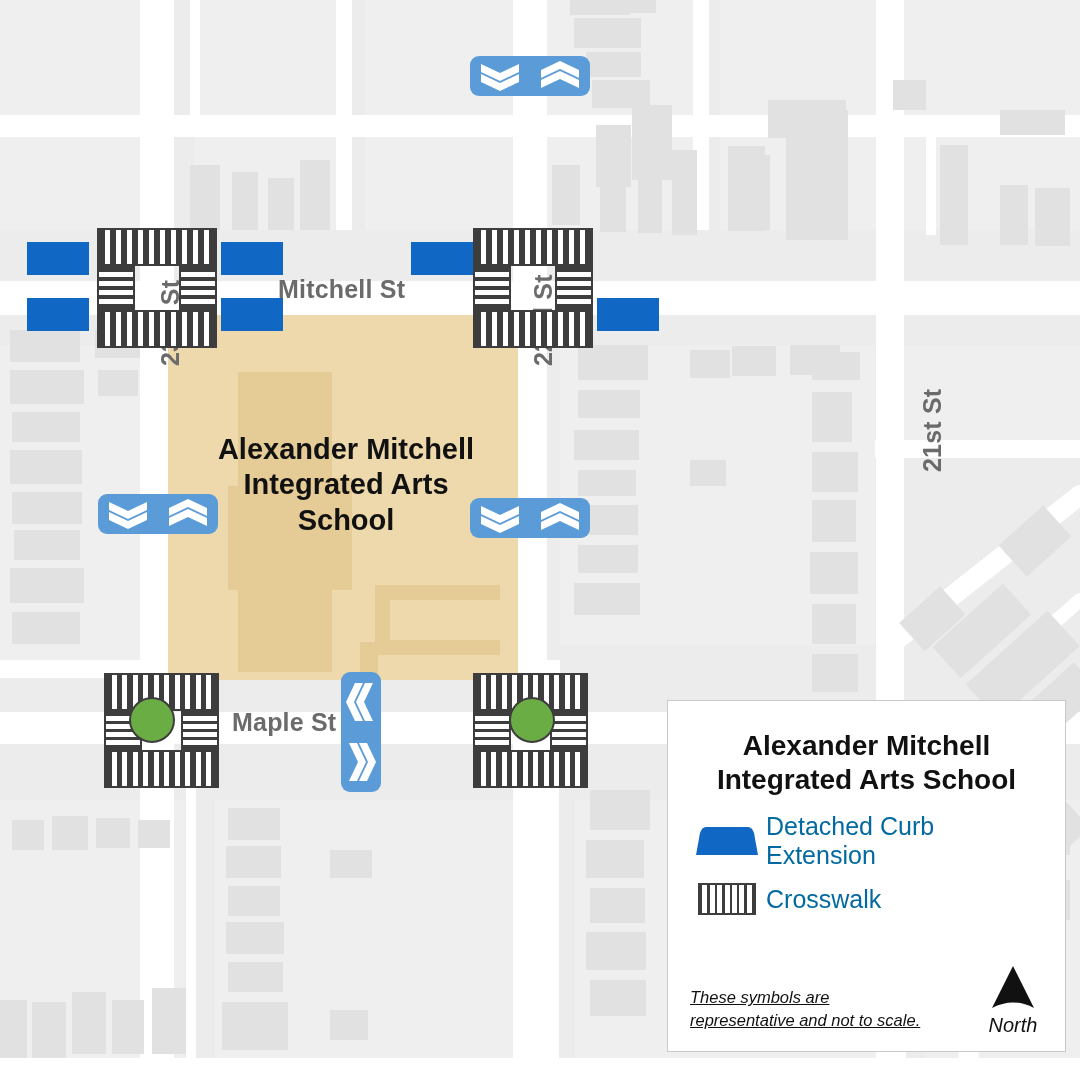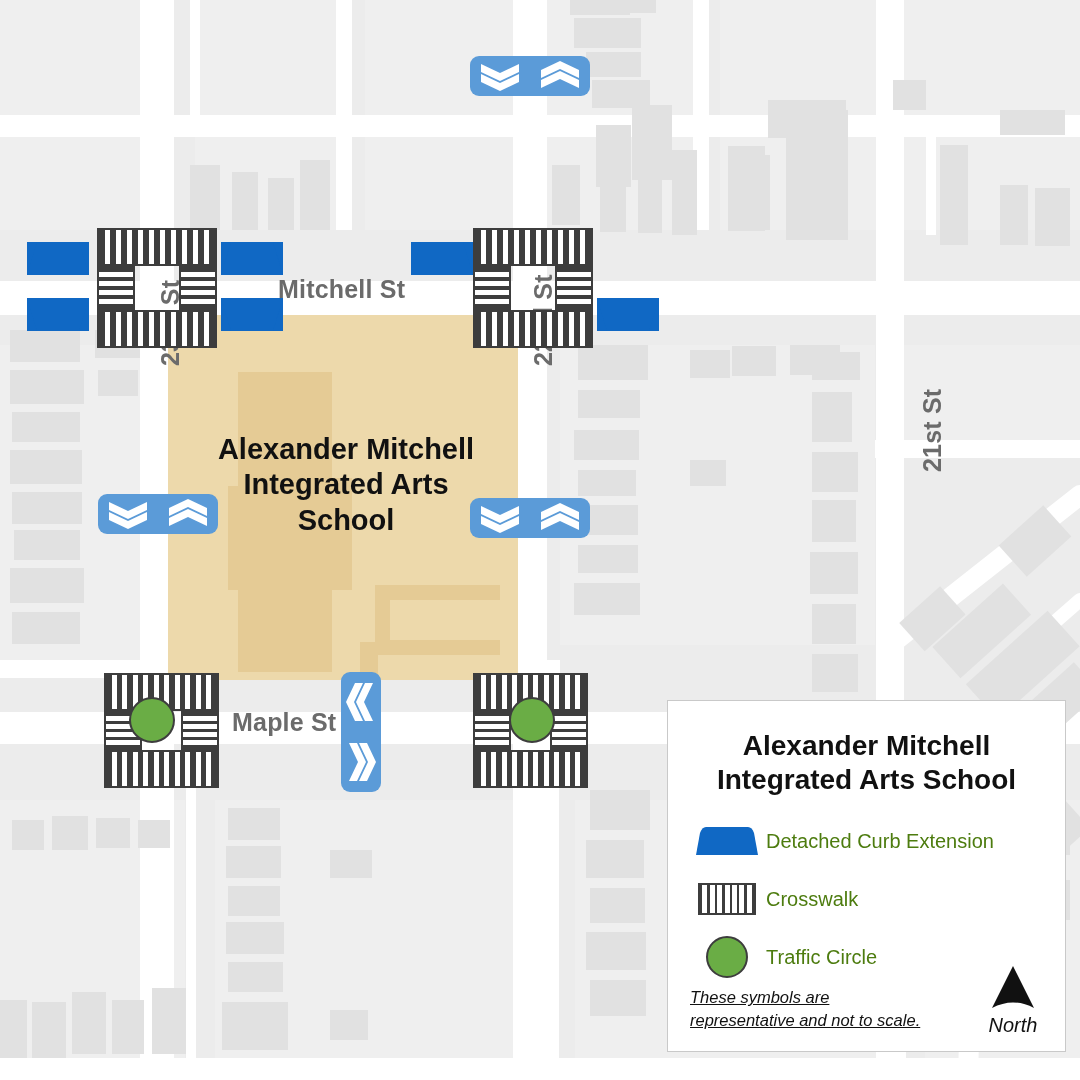--- a/index.html
+++ b/index.html
@@ -62,21 +62,21 @@
     position:absolute;left:667px;top:700px;width:399px;height:352px;
     background:#fff;border:1.5px solid #c9c9c9;box-sizing:border-box;
     padding:20px 20px 0 20px;
   }
   #legend h1{
     margin:8px 0 16px 0;font-size:28px;line-height:1.2;font-weight:700;
     color:#111;text-align:center;white-space:pre-line;
   }
   .lrow{display:flex;align-items:center;height:58px;}
   .lsw{width:78px;flex:0 0 78px;display:flex;align-items:center;justify-content:center;}
-  .ltext{font-size:20px;color:#4d7c0f;}
+  .ltext{font-size:25px;color:#0369a1;}
   .lnote{
     position:absolute;left:22px;bottom:20px;width:250px;
     font-style:italic;font-size:16.5px;line-height:1.35;color:#111;
     white-space:pre-line;
     text-decoration:underline;
   }
   .northwrap{position:absolute;right:16px;bottom:14px;width:72px;text-align:center;font-style:italic;}
   .northwrap .nlabel{font-size:20px;color:#111;margin-top:-2px;}
 </style>
 </head>
@@ -502,26 +502,20 @@
             <i></i>
             <i></i>
             <i></i>
             <i></i>
             <i></i>
         </div>
       </div>
       <div class="ltext">Crosswalk</div>
     </div>
 
-    <div class="lrow">
-      <div class="lsw">
-        <div class="circle" style="position:relative;width:42px;height:42px;"></div>
-      </div>
-      <div class="ltext">Traffic Circle</div>
-    </div>
 
     <div class="lnote">These symbols are
 representative and not to scale.</div>
 
     <div class="northwrap">
       <svg width="52" height="48" viewBox="0 0 52 48">
         <path d="M 26 2 L 47 44 Q 26 33 5 44 Z" fill="#111"></path>
       </svg>
       <div class="nlabel">North</div>
     </div>

